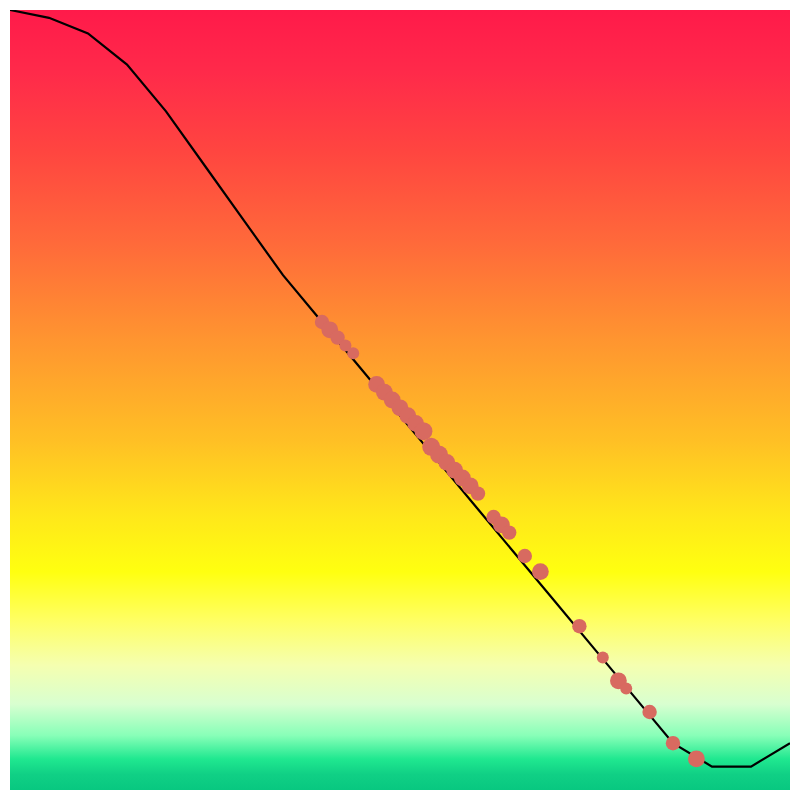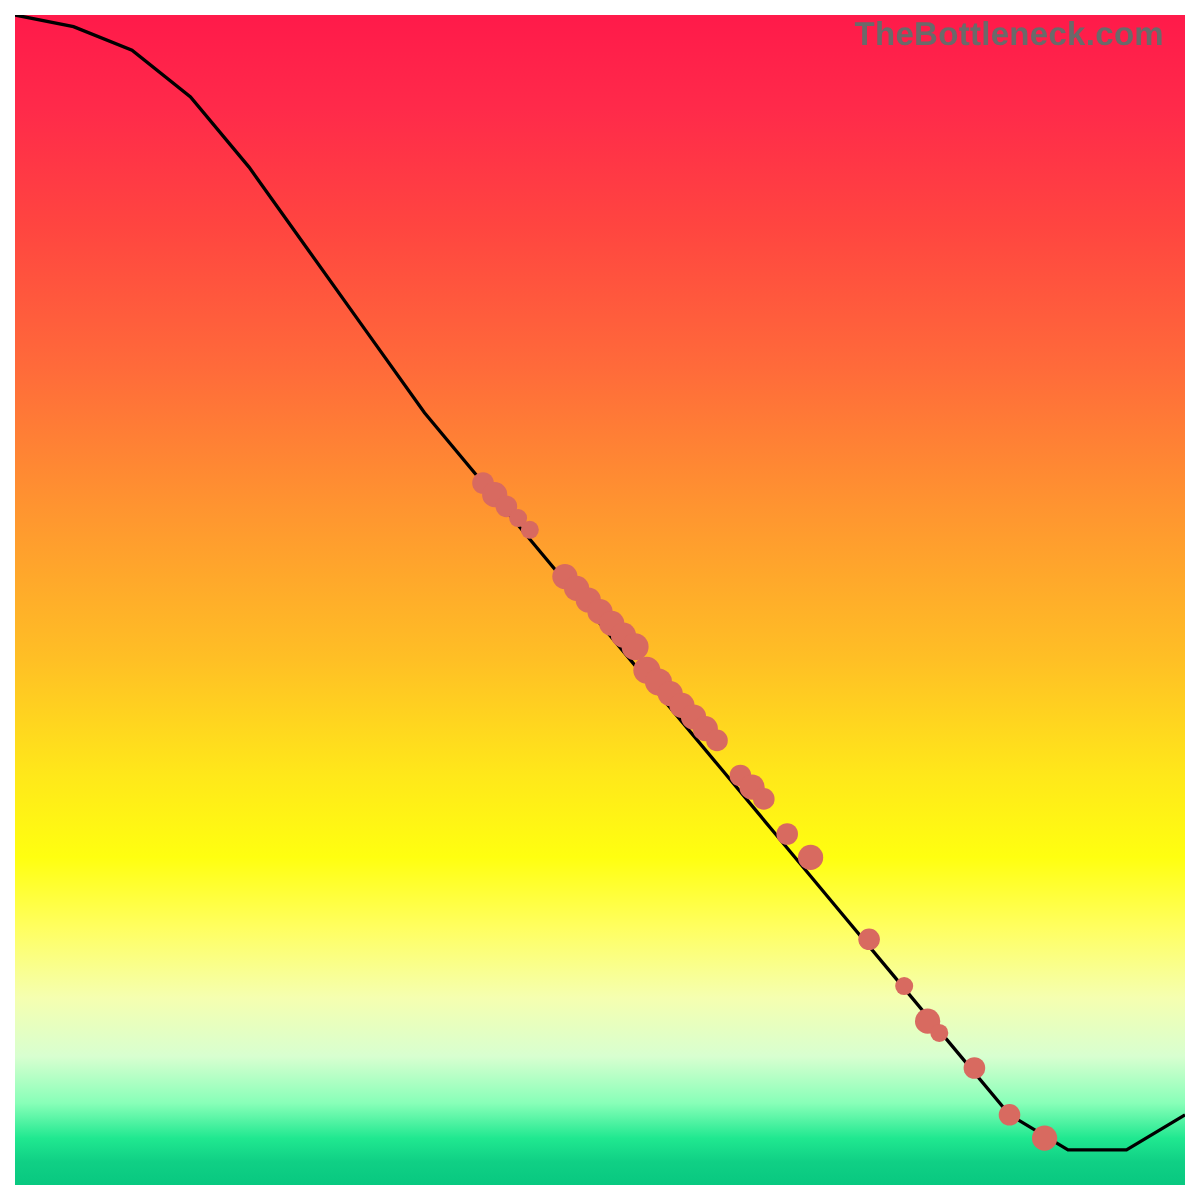--- a/index.html
+++ b/index.html
@@ -57,21 +57,20 @@
   .dot {
     fill: #d86a60;
     stroke: none;
   }
 </style>
 </head>
 <body>
 
 <div class="chart-container">
   <div class="plot-area">
-    <div class="watermark">TheBottleneck.com</div>
     <svg class="curve" viewBox="0 0 780 780">
       <path id="curve-path" class="curve-path" d="M0.0 0.0 L39.0 7.8 L78.0 23.4 L117.0 54.6 L156.0 101.4 L195.0 156.0 L234.0 210.6 L273.0 265.2 L312.0 312.0 L351.0 358.8 L390.0 405.6 L429.0 452.4 L468.0 499.2 L507.0 546.0 L546.0 592.8 L585.0 639.6 L624.0 686.4 L663.0 733.2 L702.0 756.6 L741.0 756.6 L780.0 733.2"></path>
       <g id="dots">
           <circle cx="312.0" cy="312.0" r="7.2" class="dot"></circle>
           <circle cx="319.8" cy="319.8" r="8.4" class="dot"></circle>
           <circle cx="327.6" cy="327.6" r="7.2" class="dot"></circle>
           <circle cx="335.4" cy="335.4" r="6.0" class="dot"></circle>
           <circle cx="343.2" cy="343.2" r="6.0" class="dot"></circle>
           <circle cx="366.6" cy="374.4" r="8.4" class="dot"></circle>
           <circle cx="374.4" cy="382.2" r="8.4" class="dot"></circle>

